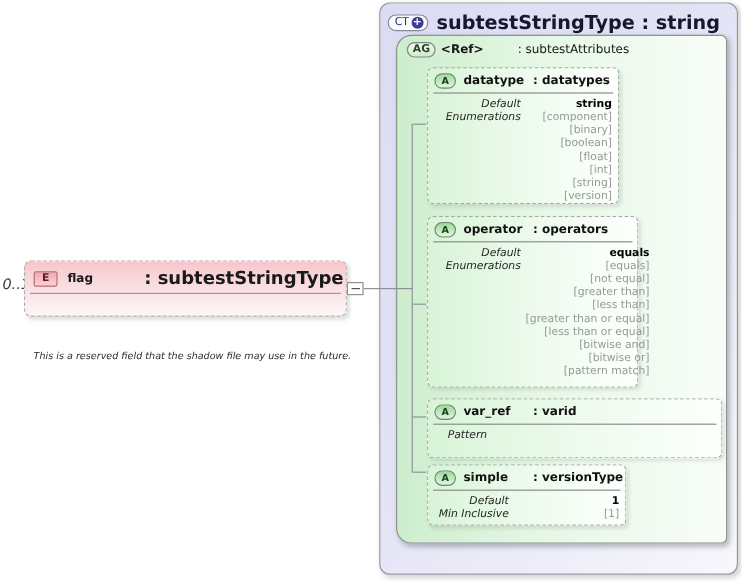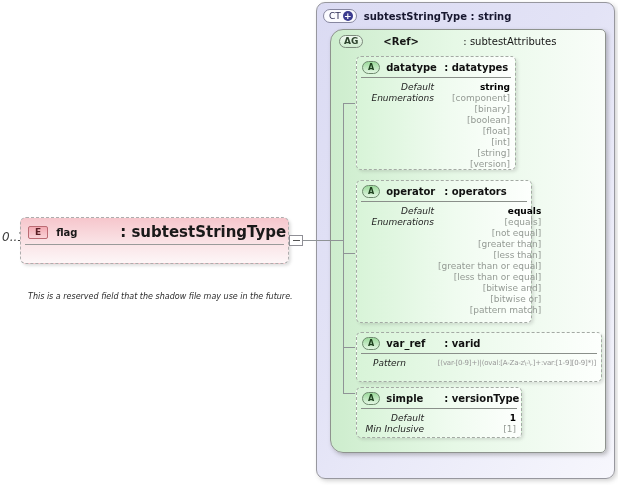--- a/index.html
+++ b/index.html
@@ -50,34 +50,34 @@
   .ct-header { display:flex; align-items:center; gap:7px; padding:6px 8px 0 6px; white-space:nowrap; }
   .ct-badge {
     display:inline-flex; align-items:center; gap:2px;
     border:1px solid #8787a0; border-radius:9px; background:#fbfbff; padding:1px 3px 1px 5px;
   }
   .ct-badge-text { font-size:9px; font-weight:normal; color:#2e2e55; line-height:10px; }
   .plus-icon {
     width:10px; height:10px; border-radius:50%; background:#3b3b8f;
     color:#fff; font-size:9px; line-height:10px; text-align:center; font-weight:bold;
   }
-  .ct-title { font-size:10px; font-weight:bold; color:#17172f; }
+  .ct-title { font-size:16px; font-weight:bold; color:#17172f; }
   .ct-footer {
     position:absolute; left:318px; top:457px; width:295px; height:20px;
     border:1px solid #9a9aa2; border-radius:2px; background:#fdfdff;
     font-size:8px; font-style:italic; color:#26262a; padding:4px 5px 0 5px; white-space:nowrap;
   }
   
   .ag-box {
     position:absolute; left:330px; top:29px; width:276px; height:424px;
     border:1px solid #8e938e; border-radius:13px 5px 5px 13px;
     background:linear-gradient(to right,#cdedcd 0%,#e6f8e6 45%,#f9fdf9 100%);
     box-shadow:2px 2px 4px rgba(70,70,70,0.35);
   }
-  .ag-header { display:flex; align-items:center; gap:20px; padding:5px 8px; white-space:nowrap; }
+  .ag-header { display:flex; align-items:center; gap:4px; padding:5px 8px; white-space:nowrap; }
   .ag-badge {
     font-size:9px; font-weight:bold; color:#2d442d; line-height:11px;
     border:1px solid #7d8a7d; border-radius:8px; padding:0 4px;
     background:linear-gradient(#f0faf0,#cfeccf);
   }
   .ag-name { font-size:10px; font-weight:bold; color:#161616; min-width:60px; }
   .ag-type { font-size:10px; font-weight:normal; color:#161616; }
   
   .attr-box {
     position:absolute; border:1px dashed #a4aaa4; border-radius:5px;
@@ -194,21 +194,20 @@
 
     <div class="attr-box" id="attr-varref">
       <div class="attr-header">
         <span class="a-badge">A</span>
         <span class="attr-name">var_ref</span>
         <span class="attr-type">: varid</span>
       </div>
       <div class="attr-sep"></div>
       <div class="attr-body cols-narrow">
         <div class="facet-label">Pattern</div>
-        <div class="pattern-value">[(var-[0-9]+)|(oval:[A-Za-z\-\.]+:var:[1-9][0-9]*)]</div>
       </div>
     </div>
 
     <div class="attr-box" id="attr-version">
       <div class="attr-header">
         <span class="a-badge">A</span>
         <span class="attr-name">simple</span>
         <span class="attr-type">: versionType</span>
       </div>
       <div class="attr-sep"></div>

